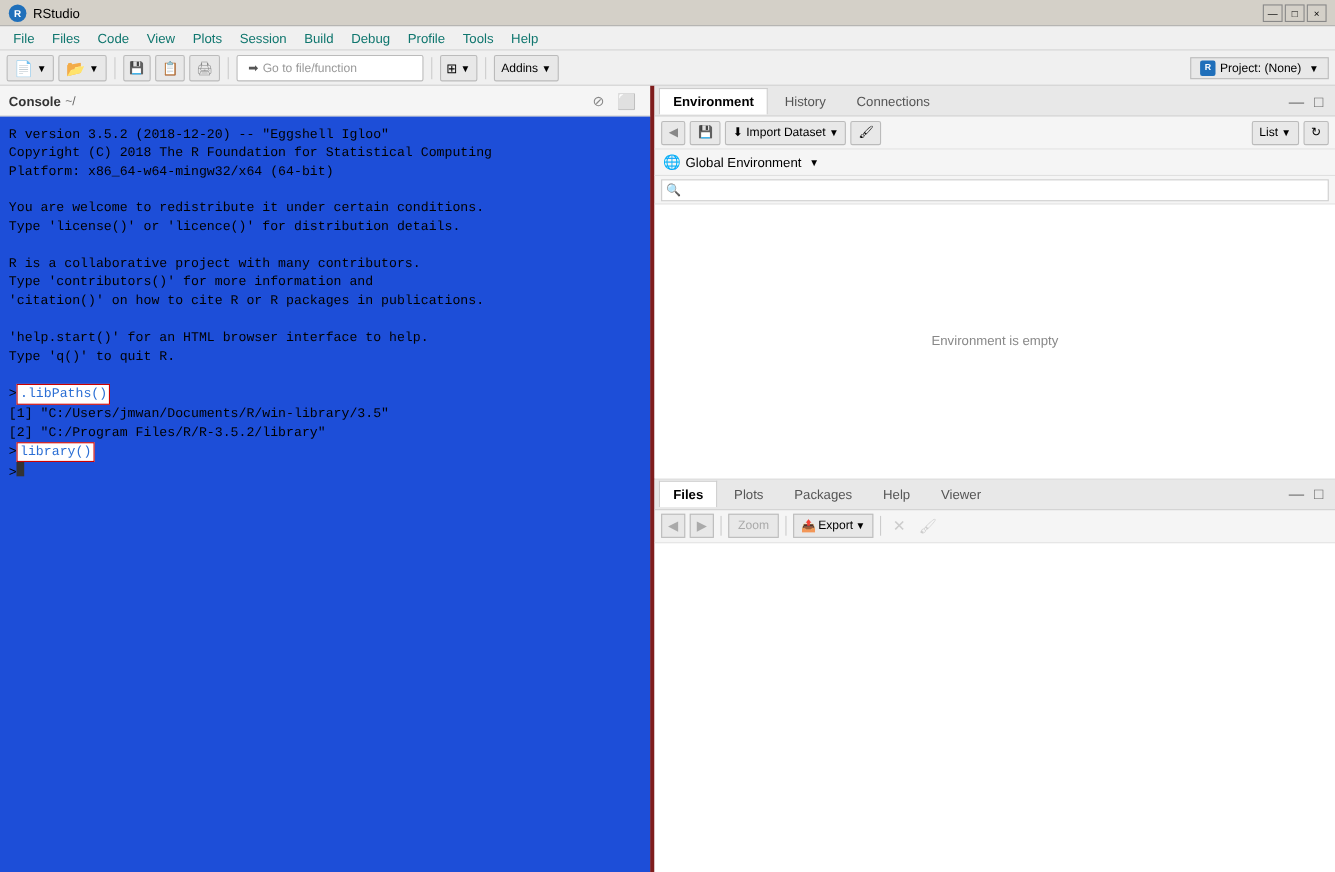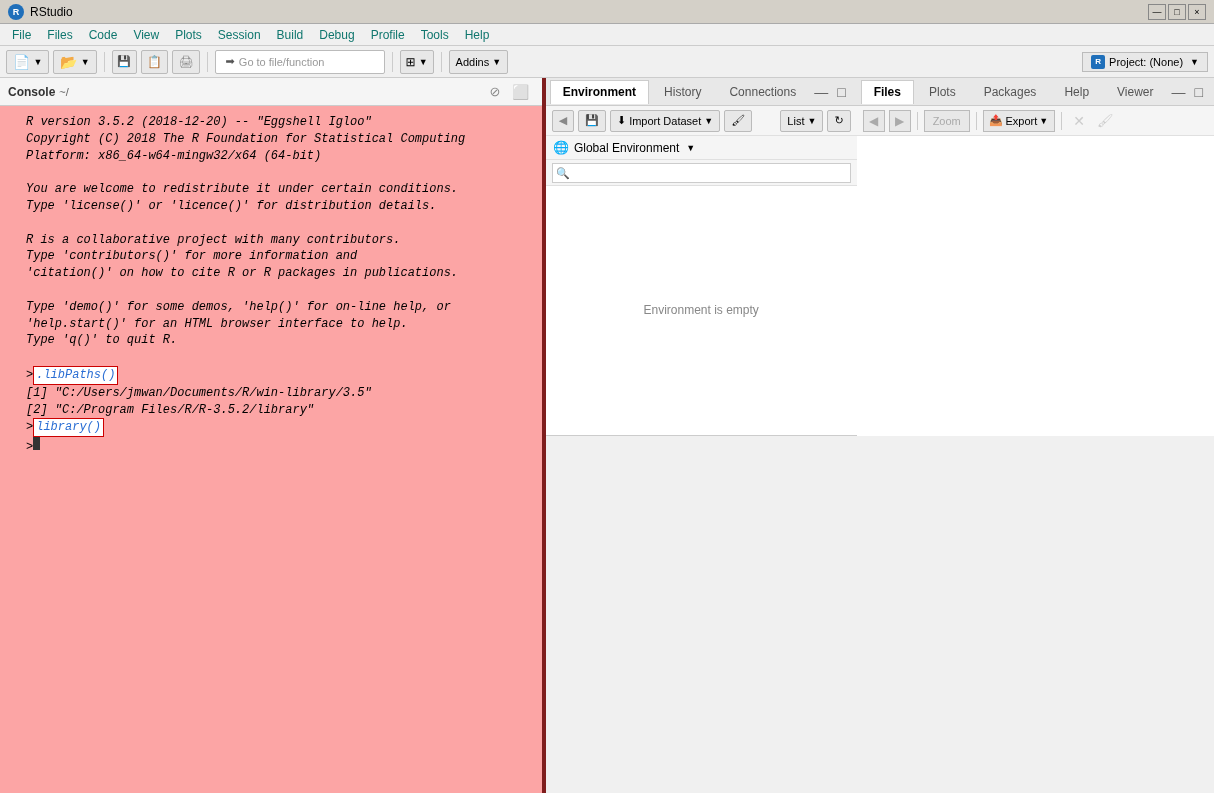--- a/index.html
+++ b/index.html
@@ -119,37 +119,37 @@
       display: flex;
       align-items: center;
       gap: 4px;
     }
     #console-actions { margin-left: auto; display: flex; gap: 4px; }
     .console-action-btn { background: none; border: none; cursor: pointer; font-size: 14px; color: #666; padding: 2px 4px; }
 
     
     #console-body {
       flex: 1;
-      background: #fca5a5;
-      padding: 8px 26px;
+      background: #1d4ed8;
+      padding: 8px 8px;
       font-family: 'Courier New', Courier, monospace;
       font-size: 12px;
       overflow-y: auto;
       color: #000;
       line-height: 1.4;
-      font-style: italic;
     }
     .console-text { color: #000; }
     .prompt-line { display: flex; align-items: baseline; }
     .cursor { display: inline-block; width: 7px; height: 13px; background: #333; vertical-align: text-bottom; }
 
     
     #right-panel {
       flex: 1;
       display: flex;
+      flex-direction: column;
       justify-content: center;
     }
 
     
     #top-right {
       height: 50%;
       border-bottom: 1px solid #ccc;
       display: flex;
       flex-direction: column;
     }
@@ -429,21 +429,20 @@
       <div class="console-text">Copyright (C) 2018 The R Foundation for Statistical Computing</div>
       <div class="console-text">Platform: x86_64-w64-mingw32/x64 (64-bit)</div>
       <div>&nbsp;</div>
       <div class="console-text">You are welcome to redistribute it under certain conditions.</div>
       <div class="console-text">Type 'license()' or 'licence()' for distribution details.</div>
       <div>&nbsp;</div>
       <div class="console-text">R is a collaborative project with many contributors.</div>
       <div class="console-text">Type 'contributors()' for more information and</div>
       <div class="console-text">'citation()' on how to cite R or R packages in publications.</div>
       <div>&nbsp;</div>
-      <div class="console-text">Type 'demo()' for some demos, 'help()' for on-line help, or</div>
       <div class="console-text">'help.start()' for an HTML browser interface to help.</div>
       <div class="console-text">Type 'q()' to quit R.</div>
       <div>&nbsp;</div>
       <div class="prompt-line">
         <span style="color:#000;">&gt; </span>
           <span style="color:#2a6ed4; background:white; border:1.5px solid #cc0000; padding: 0 2px;">.libPaths()</span>
       </div>
       <div class="console-text">[1] "C:/Users/jmwan/Documents/R/win-library/3.5"</div>
       <div class="console-text">[2] "C:/Program Files/R/R-3.5.2/library"</div>
       <div class="prompt-line">

